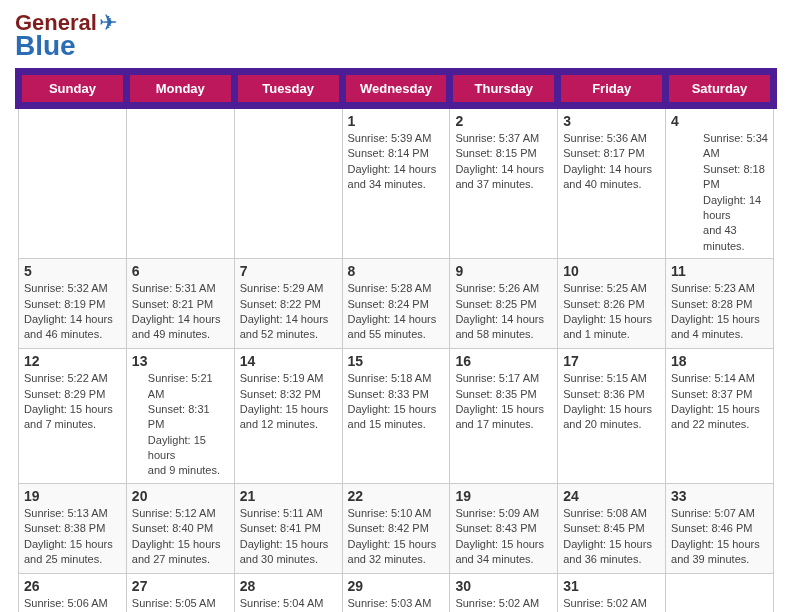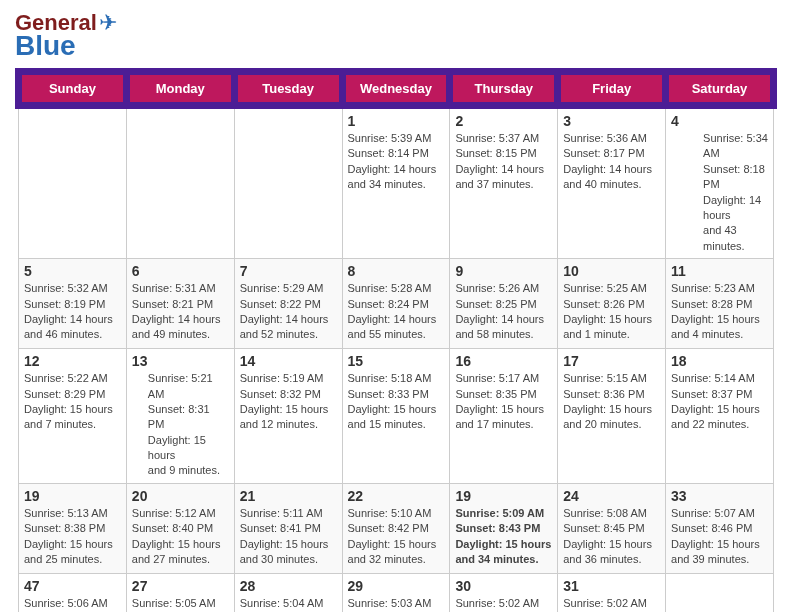--- a/index.html
+++ b/index.html
@@ -208,21 +208,21 @@
           </td>
           <td>
             <span class="day-num">22</span>
             <div class="day-info" style="white-space: pre-line;">Sunrise: 5:10 AM
 Sunset: 8:42 PM
 Daylight: 15 hours
 and 32 minutes.</div>
           </td>
           <td>
             <span class="day-num">19</span>
-            <div class="day-info" style="white-space: pre-line; font-weight: bold;">Sunrise: 5:09 AM
+            <div class="day-info" style="white-space: pre-line;">Sunrise: 5:09 AM
 Sunset: 8:43 PM
 Daylight: 15 hours
 and 34 minutes.</div>
           </td>
           <td>
             <span class="day-num">24</span>
             <div class="day-info" style="white-space: pre-line;">Sunrise: 5:08 AM
 Sunset: 8:45 PM
 Daylight: 15 hours
 and 36 minutes.</div>
@@ -230,21 +230,21 @@
           <td>
             <span class="day-num">33</span>
             <div class="day-info" style="white-space: pre-line;">Sunrise: 5:07 AM
 Sunset: 8:46 PM
 Daylight: 15 hours
 and 39 minutes.</div>
           </td>
         </tr>
         <tr>
           <td>
-            <span class="day-num">47</span>
+            <span class="day-num">26</span>
             <div class="day-info" style="white-space: pre-line;">Sunrise: 5:06 AM
 Sunset: 8:47 PM
 Daylight: 15 hours
 and 41 minutes.</div>
           </td>
           <td>
             <span class="day-num">27</span>
             <div class="day-info" style="white-space: pre-line;">Sunrise: 5:05 AM
 Sunset: 8:48 PM
 Daylight: 15 hours

